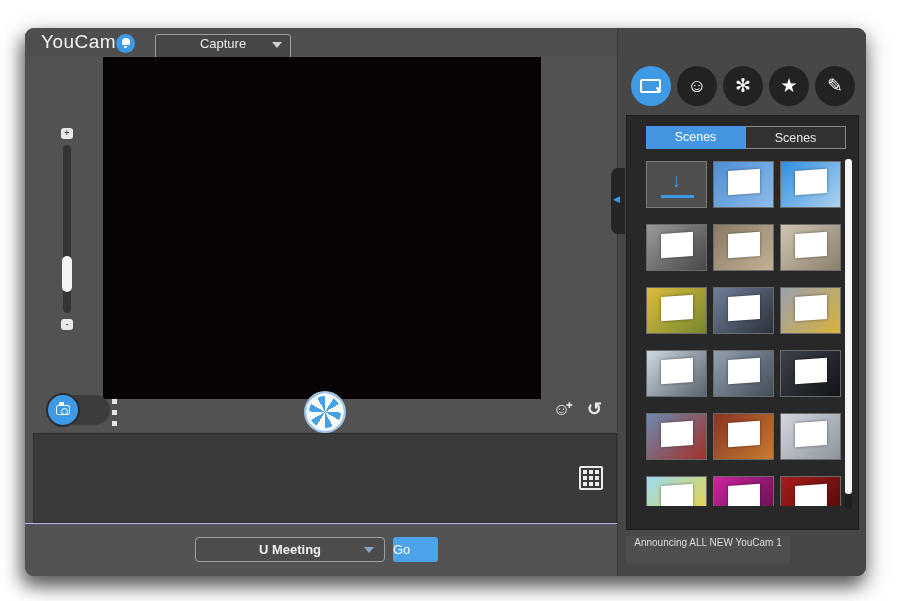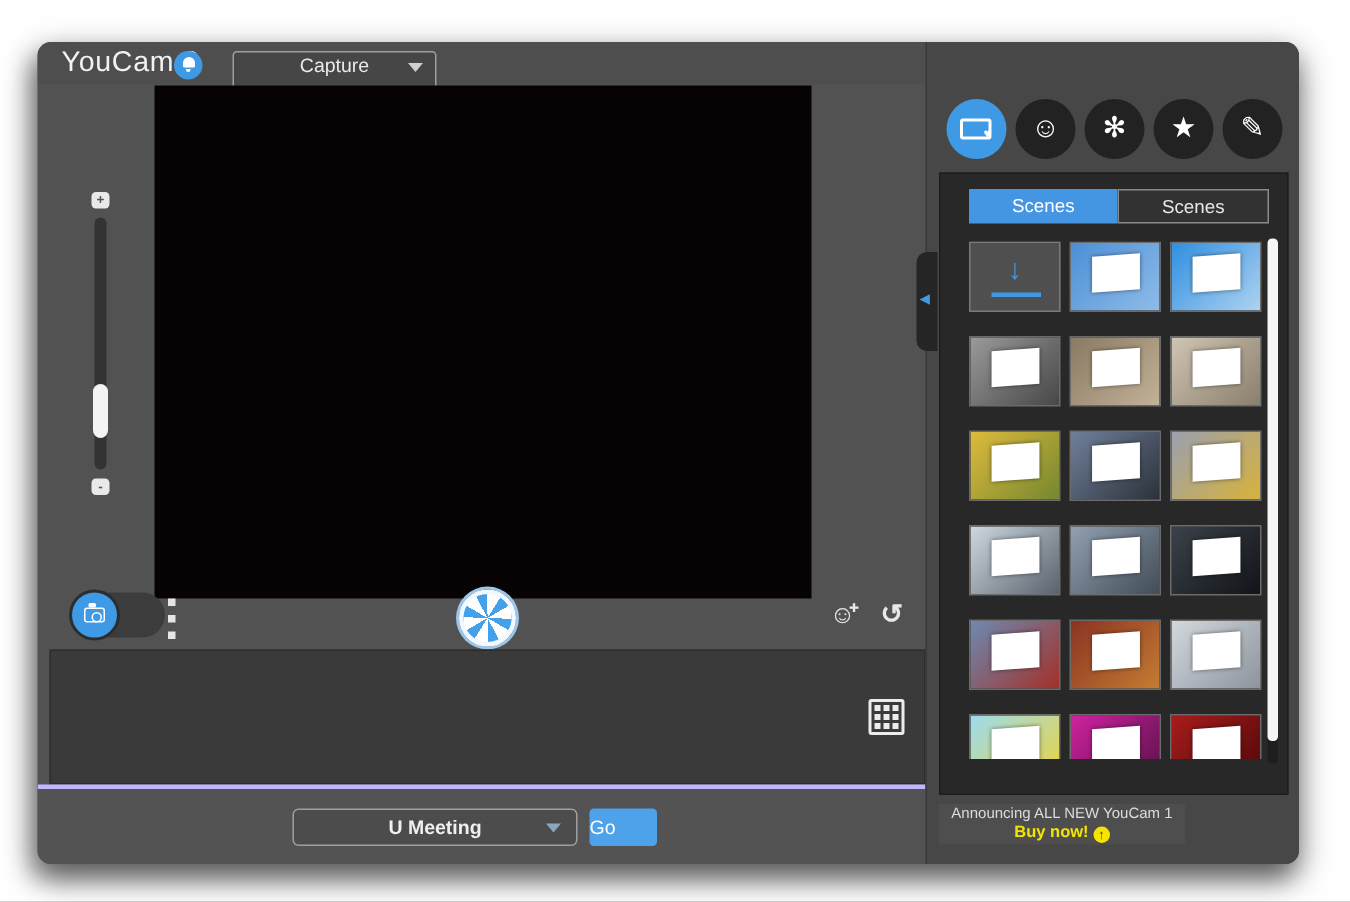--- a/index.html
+++ b/index.html
@@ -57,21 +57,21 @@
   .rotate-btn { position:absolute; left:562px; top:0; color:#e8e8e8; font-size:18px; line-height:20px; font-weight:bold; }
 
   
   .gallery-strip { position:absolute; left:8px; top:405px; width:584px; height:90px;
     background:#3a3a3a; border:1px solid #2d2d2d; }
   .grid-btn { position:absolute; right:13px; top:32px; width:24px; height:24px; border:2px solid #ececec; border-radius:2px;
     display:grid; grid-template-columns:repeat(3,1fr); grid-template-rows:repeat(3,1fr); gap:1.5px; padding:2px; background:#3a3a3a; }
   .grid-btn i { background:#ececec; }
 
   
-  .bottom-bar { position:absolute; left:0; top:495px; width:592px; height:53px; background:#535353; border-top:3px solid #c4b5fd; }
+  .bottom-bar { position:absolute; left:0; top:495px; width:592px; height:53px; background:#535353; border-top:1px solid #c4b5fd; }
   .meeting-dropdown { position:absolute; left:170px; top:13px; width:190px; height:25px;
     border:1px solid #9f9f9f; border-radius:4px; background:#4c4c4c;
     color:#f0f0f0; font-size:13px; font-weight:bold; text-align:center; line-height:23px; cursor:pointer; }
   .meeting-dropdown .dd-arrow { top:9px; right:10px; border-top-color:#8ca6bf; }
   .go-btn { position:absolute; left:368px; top:13px; width:45px; height:25px; background:#4da2ea; border-radius:3px;
     color:#fff; font-size:13px; line-height:25px; cursor:pointer; }
 
   
   .win-controls { position:absolute; right:0; top:0; height:32px; }
   .gear-btn { position:absolute; right:77px; top:8px; color:#dadada; font-size:17px; line-height:17px; cursor:pointer; }
@@ -272,20 +272,16 @@
             <span class="screen"></span>
           </div>
         </div>
       <div class="scrollbar-track">
         <div class="scrollbar-thumb"></div>
       </div>
     </div>
 
     <div class="announcement">
       <div class="ann-line1">Announcing ALL NEW YouCam 1</div>
-      <div class="ann-line2">
-        <span>Buy now!</span>
-        <span class="ann-up">↑</span>
-      </div>
     </div>
   </div>
 
 </div>
 
 </body></html>

